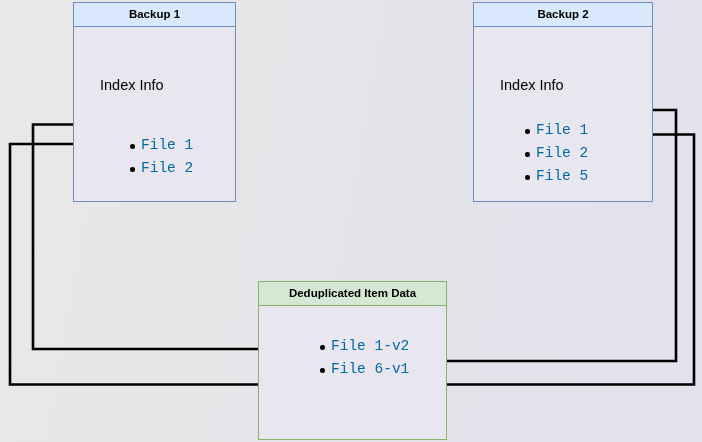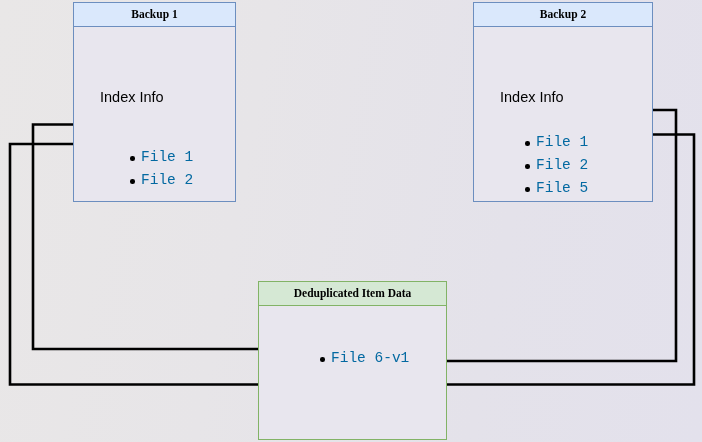--- a/index.html
+++ b/index.html
@@ -42,30 +42,28 @@
   .node-header {
     box-sizing: border-box;
     height: 24px;
     line-height: 22px;
     text-align: center;
     font-size: 11.5px;
     font-weight: bold;
     color: #000000;
     background: #dae8fc;
     border-bottom: 1px solid #6c8ebf;
-    font-family: Liberation Serif, serif;
   }
   .node.green > .node-header {
     background: #d5e8d4;
     border-bottom-color: #82b366;
   }
   .node-body {
     position: relative;
     flex: 1;
-    margin-top: 12px;
   }
 
   .caption {
     position: absolute;
     font-size: 14.5px;
     color: #000000;
     white-space: nowrap;
   }
   .file-list {
     position: absolute;
@@ -148,18 +146,19 @@
         <li>File 2</li>
         <li>File 5</li>
       </ul>
     </div>
   </div>
 
   <div id="dedup" class="node green">
     <div class="node-header">Deduplicated Item Data</div>
     <div class="node-body">
       <ul class="file-list">
+        <li>File 1-v2</li>
         <li>File 6-v1</li>
       </ul>
     </div>
   </div>
 
 </div>
 
 </body></html>

